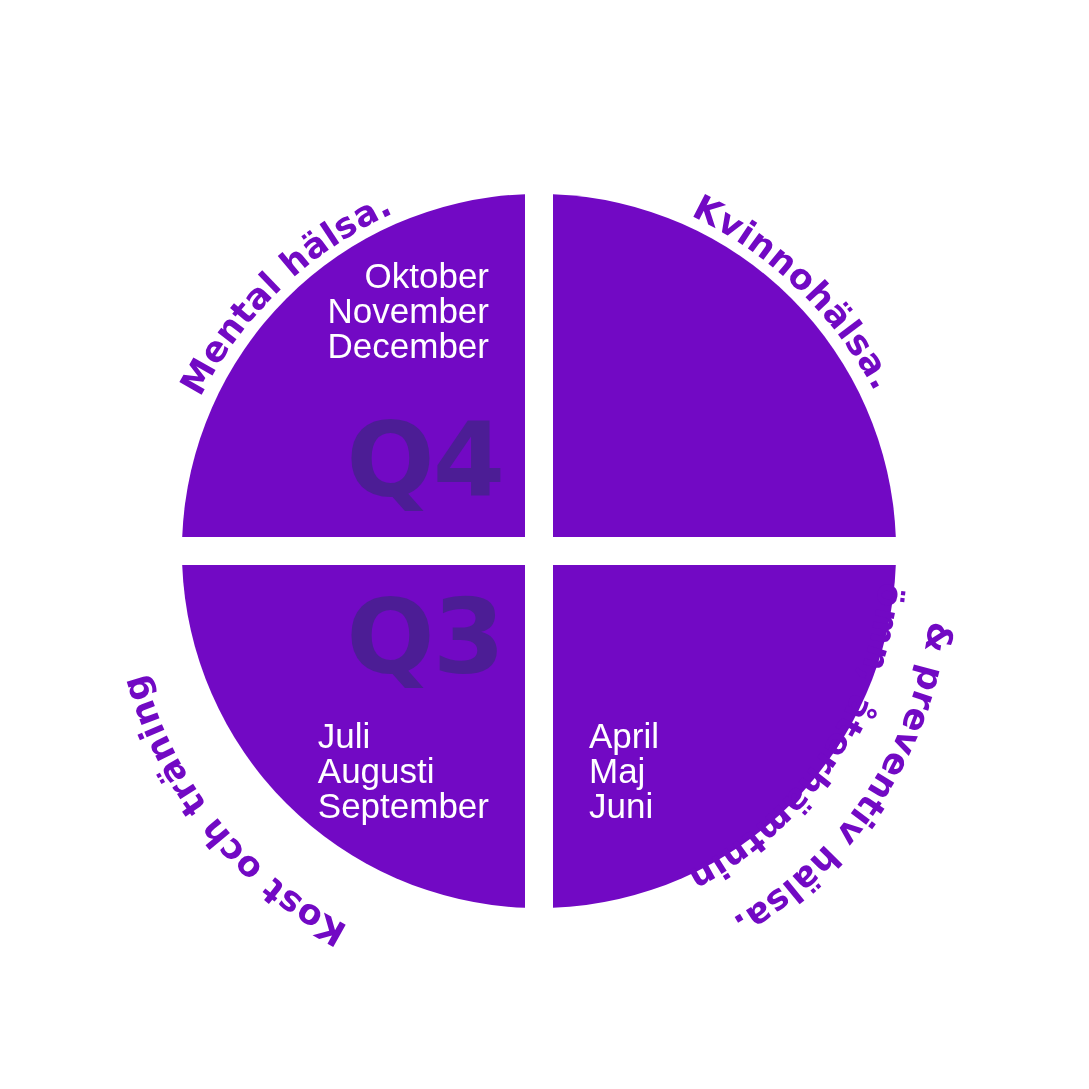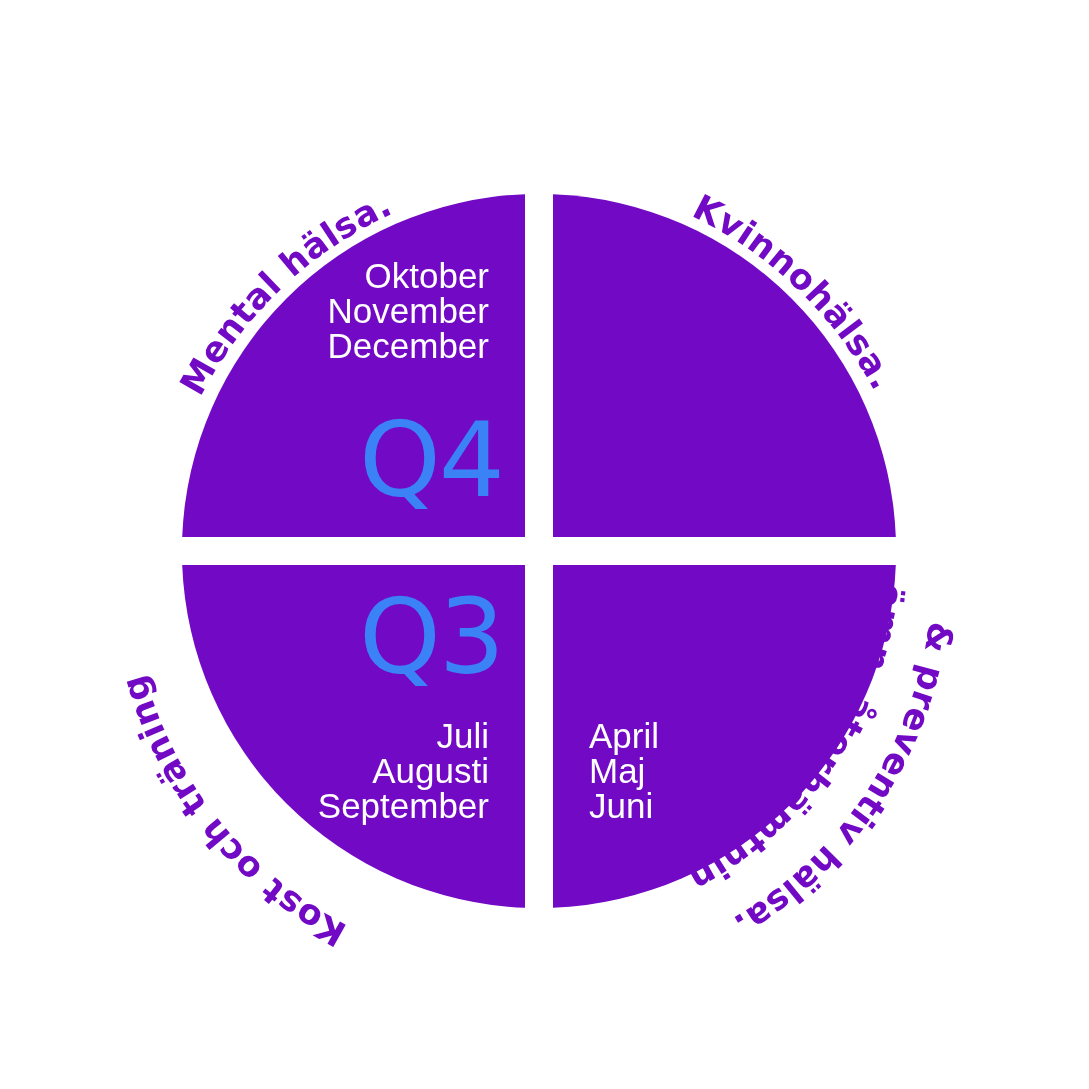--- a/index.html
+++ b/index.html
@@ -36,37 +36,37 @@
     position: absolute;
     color: #ffffff;
     font-size: 35px;
     line-height: 35px;
     font-family: "Liberation Sans", sans-serif;
     font-weight: 400;
     white-space: pre-line;
   }
   .qnum {
     position: absolute;
-    color: #3b82f6;
+    color: #4c1d95;
     font-family: "DejaVu Sans", sans-serif;
-    font-weight: normal;
+    font-weight: bold;
     font-size: 104px;
     line-height: 104px;
     letter-spacing: -2px;
   }
 
   
   #q4-months { right: 600px; top: 258px; text-align: right; }
   #q4-number { right: 586px; top: 408px; text-align: right; }
   
   #q1-months { left: 589px; top: 258px; text-align: left; }
   #q1-number { left: 583px; top: 408px; text-align: left; }
   
   #q3-number { right: 586px; top: 585px; text-align: center; }
-  #q3-months { right: 600px; top: 718px; text-align: right; }
+  #q3-months { right: 600px; top: 718px; }
   
   #q2-number { left: 583px; top: 585px; text-align: left; }
   #q2-months { left: 589px; top: 718px; text-align: left; }
 </style>
 </head>
 <body>
 
 <div id="wheel">
 
   <svg id="wheel-svg" viewBox="0 0 1089 1089" xmlns="http://www.w3.org/2000/svg">

